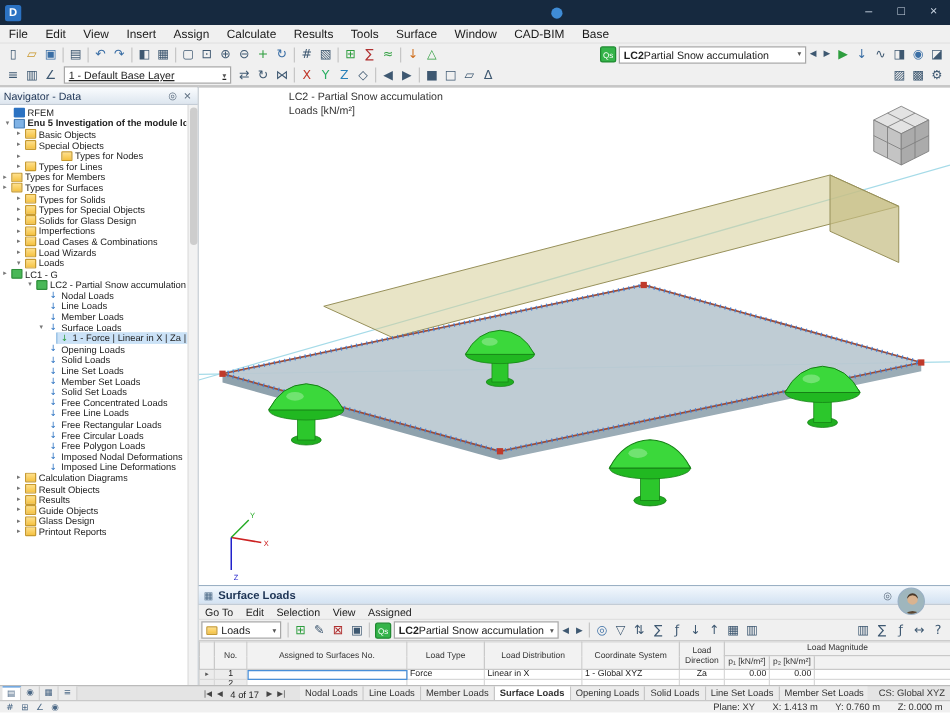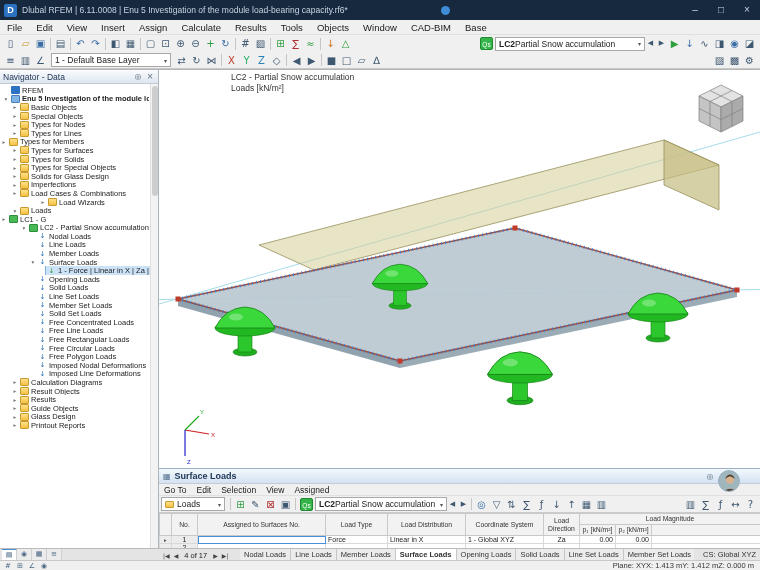--- a/index.html
+++ b/index.html
@@ -32,21 +32,21 @@
   .tb1{top:35px;}
   .tb2{top:52px;border-bottom:1px solid #c8c8c8;}
   .tbgroup{display:flex;align-items:center;}
   .tb-btn{width:15px;height:15px;line-height:15px;text-align:center;font-size:10px;color:#3e5871;
           font-family:"DejaVu Sans",sans-serif;}
   .tb-btn.small{width:11px;font-size:7px;}
   .tb-sep{width:1px;height:12px;background:#c6c6c6;margin:0 2px;display:inline-block;}
   .combo{height:14px;border:1px solid #a8a8a8;background:#fff;display:flex;align-items:center;
          font-size:8.5px;padding:0 3px;white-space:nowrap;}
   .combo .arrow{margin-left:auto;font-size:6px;color:#555;padding-left:4px;font-family:"DejaVu Sans",sans-serif;}
-  .layer-combo{width:120px;margin:0 3px;}
+  .layer-combo{width:134px;margin:0 3px;text-decoration:underline;}
   .lc-cluster{display:flex;align-items:center;margin-left:auto;}
   .lc-badge{width:13px;height:13px;background:#35b44a;border:1px solid #1f8a31;color:#fff;
             font-size:6.5px;text-align:center;line-height:13px;border-radius:2px;margin-right:2px;flex:0 0 13px;}
   .lc-combo{width:150px;}
   .lc-combo b{margin-right:0;font-size:8.5px;}
   .spacer{flex:1;}
 
   
   .navigator{position:absolute;left:0;top:69px;width:159px;height:479px;background:#fff;
              border-right:1px solid #aab4bd;border-top:1px solid #b5b5b5;}
@@ -112,48 +112,47 @@
   .rlabel{font-size:7.5px;padding:0 4px;color:#222;}
   .tabs{position:absolute;left:240px;top:0;right:66px;height:12px;display:flex;overflow:hidden;}
   .tab{line-height:11px;padding:0 4px;border-right:1px solid #c6c6c6;background:#ececec;font-size:7.5px;
        white-space:nowrap;color:#333;}
   .tab.active{background:#fff;font-weight:bold;}
   .cslabel{position:absolute;right:4px;top:0;line-height:12px;font-size:7.5px;color:#333;}
   .statusbar{position:absolute;left:0;top:560px;width:760px;height:10px;background:#f0f0f0;
              border-top:1px solid #c8c8c8;display:flex;align-items:center;}
   .sb-icons{display:flex;margin-left:2px;}
   .sb-icon{width:12px;text-align:center;font-size:7px;color:#4a6785;font-family:"DejaVu Sans",sans-serif;}
-  .sb-fields{margin-left:auto;display:flex;margin-right:6px;font-size:7.5px;color:#333;justify-content:flex-end;}
+  .sb-fields{margin-left:auto;display:flex;gap:14px;margin-right:6px;font-size:7.5px;color:#333;justify-content:flex-end;}
 </style>
 </head>
 <body>
 
 <div id="app">
 
   <div class="titlebar">
     <span class="logo">D</span>
-    <span class="wtitle">Dlubal RFEM | 6.11.0008 | Enu 5 Investigation of the module load-bearing capacity.rf6*</span>
     <span class="assistant"></span>
     <div class="wctrl">
       <span class="wbtn">–</span>
       <span class="wbtn">□</span>
       <span class="wbtn close">×</span>
     </div>
   </div>
 
   <div class="menubar">
       <div class="menu-item">File</div>
       <div class="menu-item">Edit</div>
       <div class="menu-item">View</div>
       <div class="menu-item">Insert</div>
       <div class="menu-item">Assign</div>
       <div class="menu-item">Calculate</div>
       <div class="menu-item">Results</div>
       <div class="menu-item">Tools</div>
-      <div class="menu-item">Objects</div>
+      <div class="menu-item">Surface</div>
       <div class="menu-item">Window</div>
       <div class="menu-item">CAD-BIM</div>
       <div class="menu-item">Base</div>
     </div>
 
   <div class="toolbar tb1">
     <div class="tbgroup">
         <span class="tb-btn" style="color: rgb(62, 88, 113);">▯</span>
         <span class="tb-btn" style="color: rgb(201, 150, 43);">▱</span>
         <span class="tb-btn" style="color: rgb(58, 110, 165);">▣</span>
@@ -269,42 +268,42 @@
             <span class="tlabel">Basic Objects</span>
           </span>
         </div>
         <div class="tree-row" style="padding-left: 11px;">
           <span class="expander">▸</span>
           <span class="selwrap">
             <span class="ticon t-folder"></span>
             <span class="tlabel">Special Objects</span>
           </span>
         </div>
-        <div class="tree-row" style="padding-left: 11px;">
+        <div class="tree-row" style="padding-left: 11px; gap: 29px;">
           <span class="expander">▸</span>
           <span class="selwrap">
             <span class="ticon t-folder"></span>
             <span class="tlabel">Types for Nodes</span>
           </span>
         </div>
         <div class="tree-row" style="padding-left: 11px;">
           <span class="expander">▸</span>
           <span class="selwrap">
             <span class="ticon t-folder"></span>
             <span class="tlabel">Types for Lines</span>
           </span>
         </div>
         <div class="tree-row" style="padding-left: 0;">
           <span class="expander">▸</span>
           <span class="selwrap">
             <span class="ticon t-folder"></span>
             <span class="tlabel">Types for Members</span>
           </span>
         </div>
-        <div class="tree-row" style="padding-left: 11px;">
+        <div class="tree-row" style="">
           <span class="expander">▸</span>
           <span class="selwrap">
             <span class="ticon t-folder"></span>
             <span class="tlabel">Types for Surfaces</span>
           </span>
         </div>
         <div class="tree-row" style="padding-left: 11px;">
           <span class="expander">▸</span>
           <span class="selwrap">
             <span class="ticon t-folder"></span>
@@ -332,21 +331,21 @@
             <span class="tlabel">Imperfections</span>
           </span>
         </div>
         <div class="tree-row" style="padding-left: 11px;">
           <span class="expander">▸</span>
           <span class="selwrap">
             <span class="ticon t-folder"></span>
             <span class="tlabel">Load Cases &amp; Combinations</span>
           </span>
         </div>
-        <div class="tree-row" style="padding-left: 11px; margin-left: 28px;">
+        <div class="tree-row" style="padding-left: 11px;">
           <span class="expander">▸</span>
           <span class="selwrap">
             <span class="ticon t-folder"></span>
             <span class="tlabel">Load Wizards</span>
           </span>
         </div>
         <div class="tree-row" style="padding-left: 11px;">
           <span class="expander">▾</span>
           <span class="selwrap">
             <span class="ticon t-loads"></span>
@@ -780,17 +779,17 @@
   <div class="statusbar">
     <div class="sb-icons">
         <span class="sb-icon">#</span>
         <span class="sb-icon">⊞</span>
         <span class="sb-icon">∠</span>
         <span class="sb-icon">◉</span>
       </div>
     <div class="sb-fields">
       <span>Plane: XY</span>
       <span>X: 1.413 m</span>
-      <span>Y: 1.412 m</span>
+      <span>Y: 0.760 m</span>
       <span>Z: 0.000 m</span>
     </div>
   </div>
 </div>
 
 </body></html>

